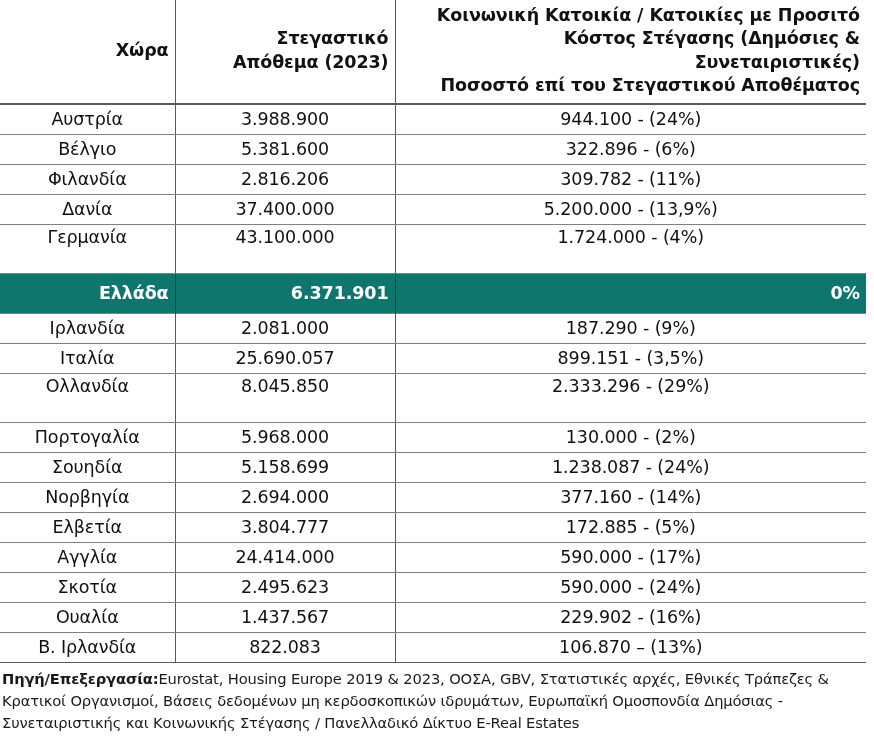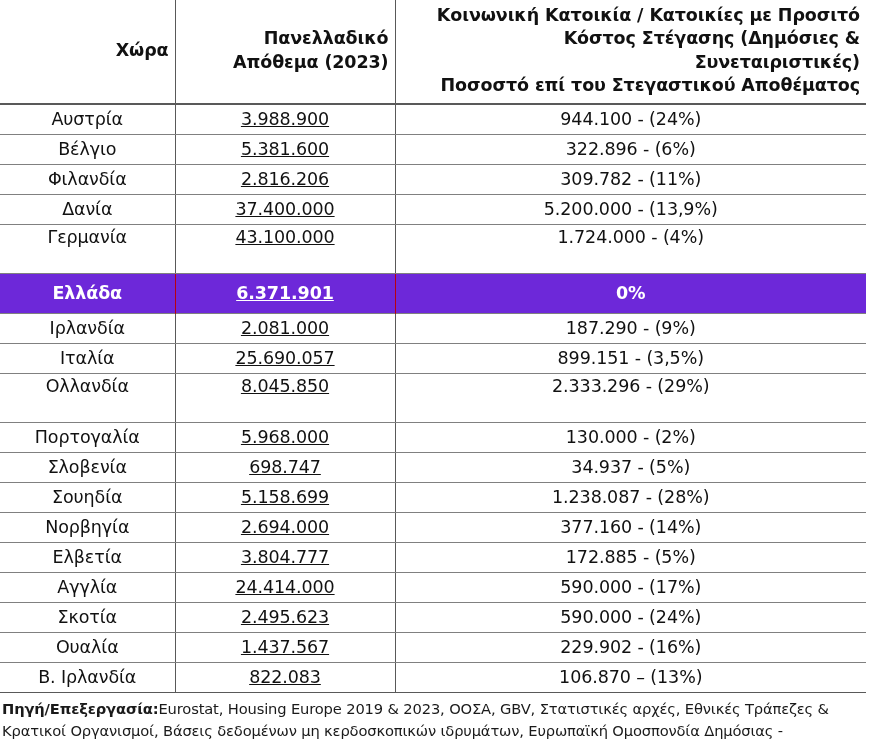--- a/index.html
+++ b/index.html
@@ -56,32 +56,33 @@
     height: 29px;
     padding: 0 6px;
     border-bottom: 1.3px solid #808080;
     font-size: 17.5px;
     line-height: 1;
     white-space: nowrap;
     letter-spacing: -0.1px;
     margin-left: 44px;
   }
   tbody td.c-country { border-right: 1.3px solid #595959; }
-  tbody td.c-stock   { border-right: 1.3px solid #595959; text-decoration: underline; }
+  tbody td.c-stock   { border-right: 1.3px solid #595959; }
 
   
   tr.gap-after td { height: 44px; vertical-align: top; padding-top: 4px; text-align: center; }
 
   
   tr.highlight td {
-    background: #6d28d9;
+    background: #0f766e;
     color: #ffffff;
     font-weight: bold;
     height: 39px;
     border-bottom: none;
+    text-align: right;
   }
   tr.highlight td.c-country { border-right: 1.3px solid #b80010; }
   tr.highlight td.c-stock   { border-right: 1.3px solid #b80010; }
 
   tr.after-highlight td { border-top: 1.3px solid #808080; }
 
   tbody tr:last-child td { border-bottom: 1.6px solid #595959; }
 
   
   .source {
@@ -106,21 +107,21 @@
       <col class="col-stock">
       <col class="col-social">
     </colgroup>
 
     <thead>
       <tr>
         <th class="th-country">
           <div>Χώρα</div>
         </th>
         <th class="th-stock">
-          <div>Πανελλαδικό</div>
+          <div>Στεγαστικό</div>
           <div>Απόθεμα (2023)</div>
         </th>
         <th class="th-social">
           <div>Κοινωνική Κατοικία / Κατοικίες με Προσιτό</div>
           <div>Κόστος Στέγασης (Δημόσιες &amp; Συνεταιριστικές)</div>
           <div>Ποσοστό επί του Στεγαστικού Αποθέματος</div>
         </th>
       </tr>
     </thead>
 
@@ -169,28 +170,23 @@
           <td class="c-country">Ολλανδία</td>
           <td class="c-stock">8.045.850</td>
           <td class="c-social">2.333.296 - (29%)</td>
         </tr>
         <tr>
           <td class="c-country">Πορτογαλία</td>
           <td class="c-stock">5.968.000</td>
           <td class="c-social">130.000 - (2%)</td>
         </tr>
         <tr>
-          <td class="c-country">Σλοβενία</td>
-          <td class="c-stock">698.747</td>
-          <td class="c-social">34.937 - (5%)</td>
-        </tr>
-        <tr>
           <td class="c-country">Σουηδία</td>
           <td class="c-stock">5.158.699</td>
-          <td class="c-social">1.238.087 - (28%)</td>
+          <td class="c-social">1.238.087 - (24%)</td>
         </tr>
         <tr>
           <td class="c-country">Νορβηγία</td>
           <td class="c-stock">2.694.000</td>
           <td class="c-social">377.160 - (14%)</td>
         </tr>
         <tr>
           <td class="c-country">Ελβετία</td>
           <td class="c-stock">3.804.777</td>
           <td class="c-social">172.885 - (5%)</td>

